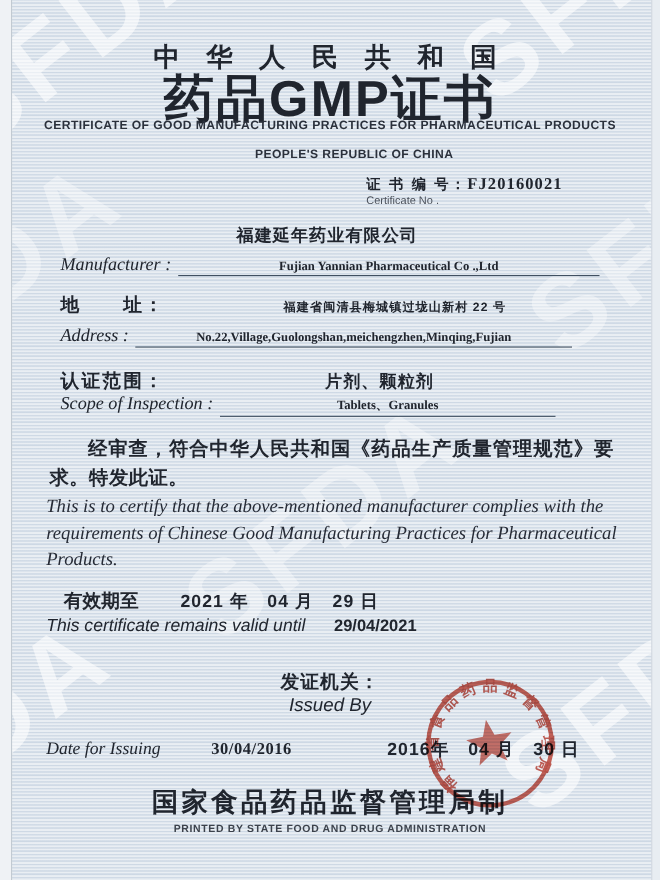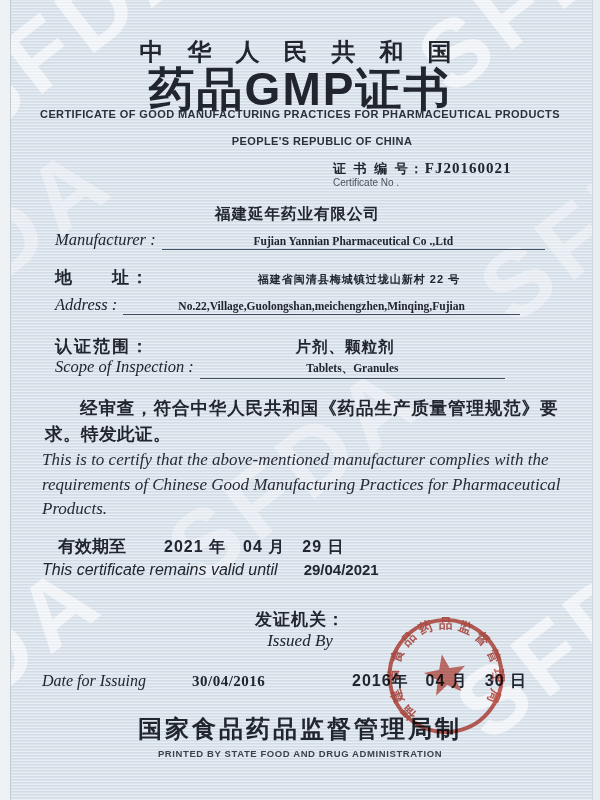--- a/index.html
+++ b/index.html
@@ -41,21 +41,21 @@
   .stmt-cn{top:395px;left:45px;right:42px;font-size:17.5px;font-weight:600;
     line-height:1.5;text-indent:2em;letter-spacing:.5px;text-align:justify;}
   .stmt-en{top:448px;left:42px;right:36px;font-size:17px;font-style:italic;
     font-family:"Liberation Serif",serif;line-height:1.45;color:#262b36;}
   .valid-cn{top:535px;left:58px;font-size:17px;font-weight:700;white-space:nowrap;}
   .valid-cn .dt{margin-left:38px;font-size:16px;letter-spacing:1px;}
   .valid-en{top:561px;left:42px;font-size:16px;font-style:italic;
     font-family:Liberation Sans, sans-serif;white-space:nowrap;}
   .valid-en .dt{font-style:normal;font-weight:600;font-size:15px;margin-left:26px;}
   .issuedby-cn{top:608px;font-size:17px;font-weight:700;letter-spacing:1px;}
-  .issuedby-en{top:631px;font-size:17px;font-style:italic;font-family:Liberation Serif, serif;}
+  .issuedby-en{top:631px;font-size:17px;font-style:italic;font-family:Liberation Sans, sans-serif;}
   .dfi-lab{top:672px;left:42px;font-size:16px;font-style:italic;font-family:"Liberation Serif",serif;}
   .dfi-val{top:673px;left:192px;font-size:15px;font-weight:600;font-family:"Liberation Serif",serif;letter-spacing:.5px;}
   .dfi-cn{top:671px;left:352px;font-size:16px;font-weight:700;letter-spacing:1px;white-space:nowrap;}
   .footer-cn{top:713px;font-size:24px;font-weight:800;letter-spacing:3px;}
   .footer-en{top:748px;font-size:9.5px;font-weight:700;color:#3c424c;letter-spacing:.6px;}
   .seal{position:absolute;left:384px;top:610px;z-index:3;
     mix-blend-mode:multiply;opacity:.88;transform:rotate(-10deg);}
 </style>
 </head>
 <body>

